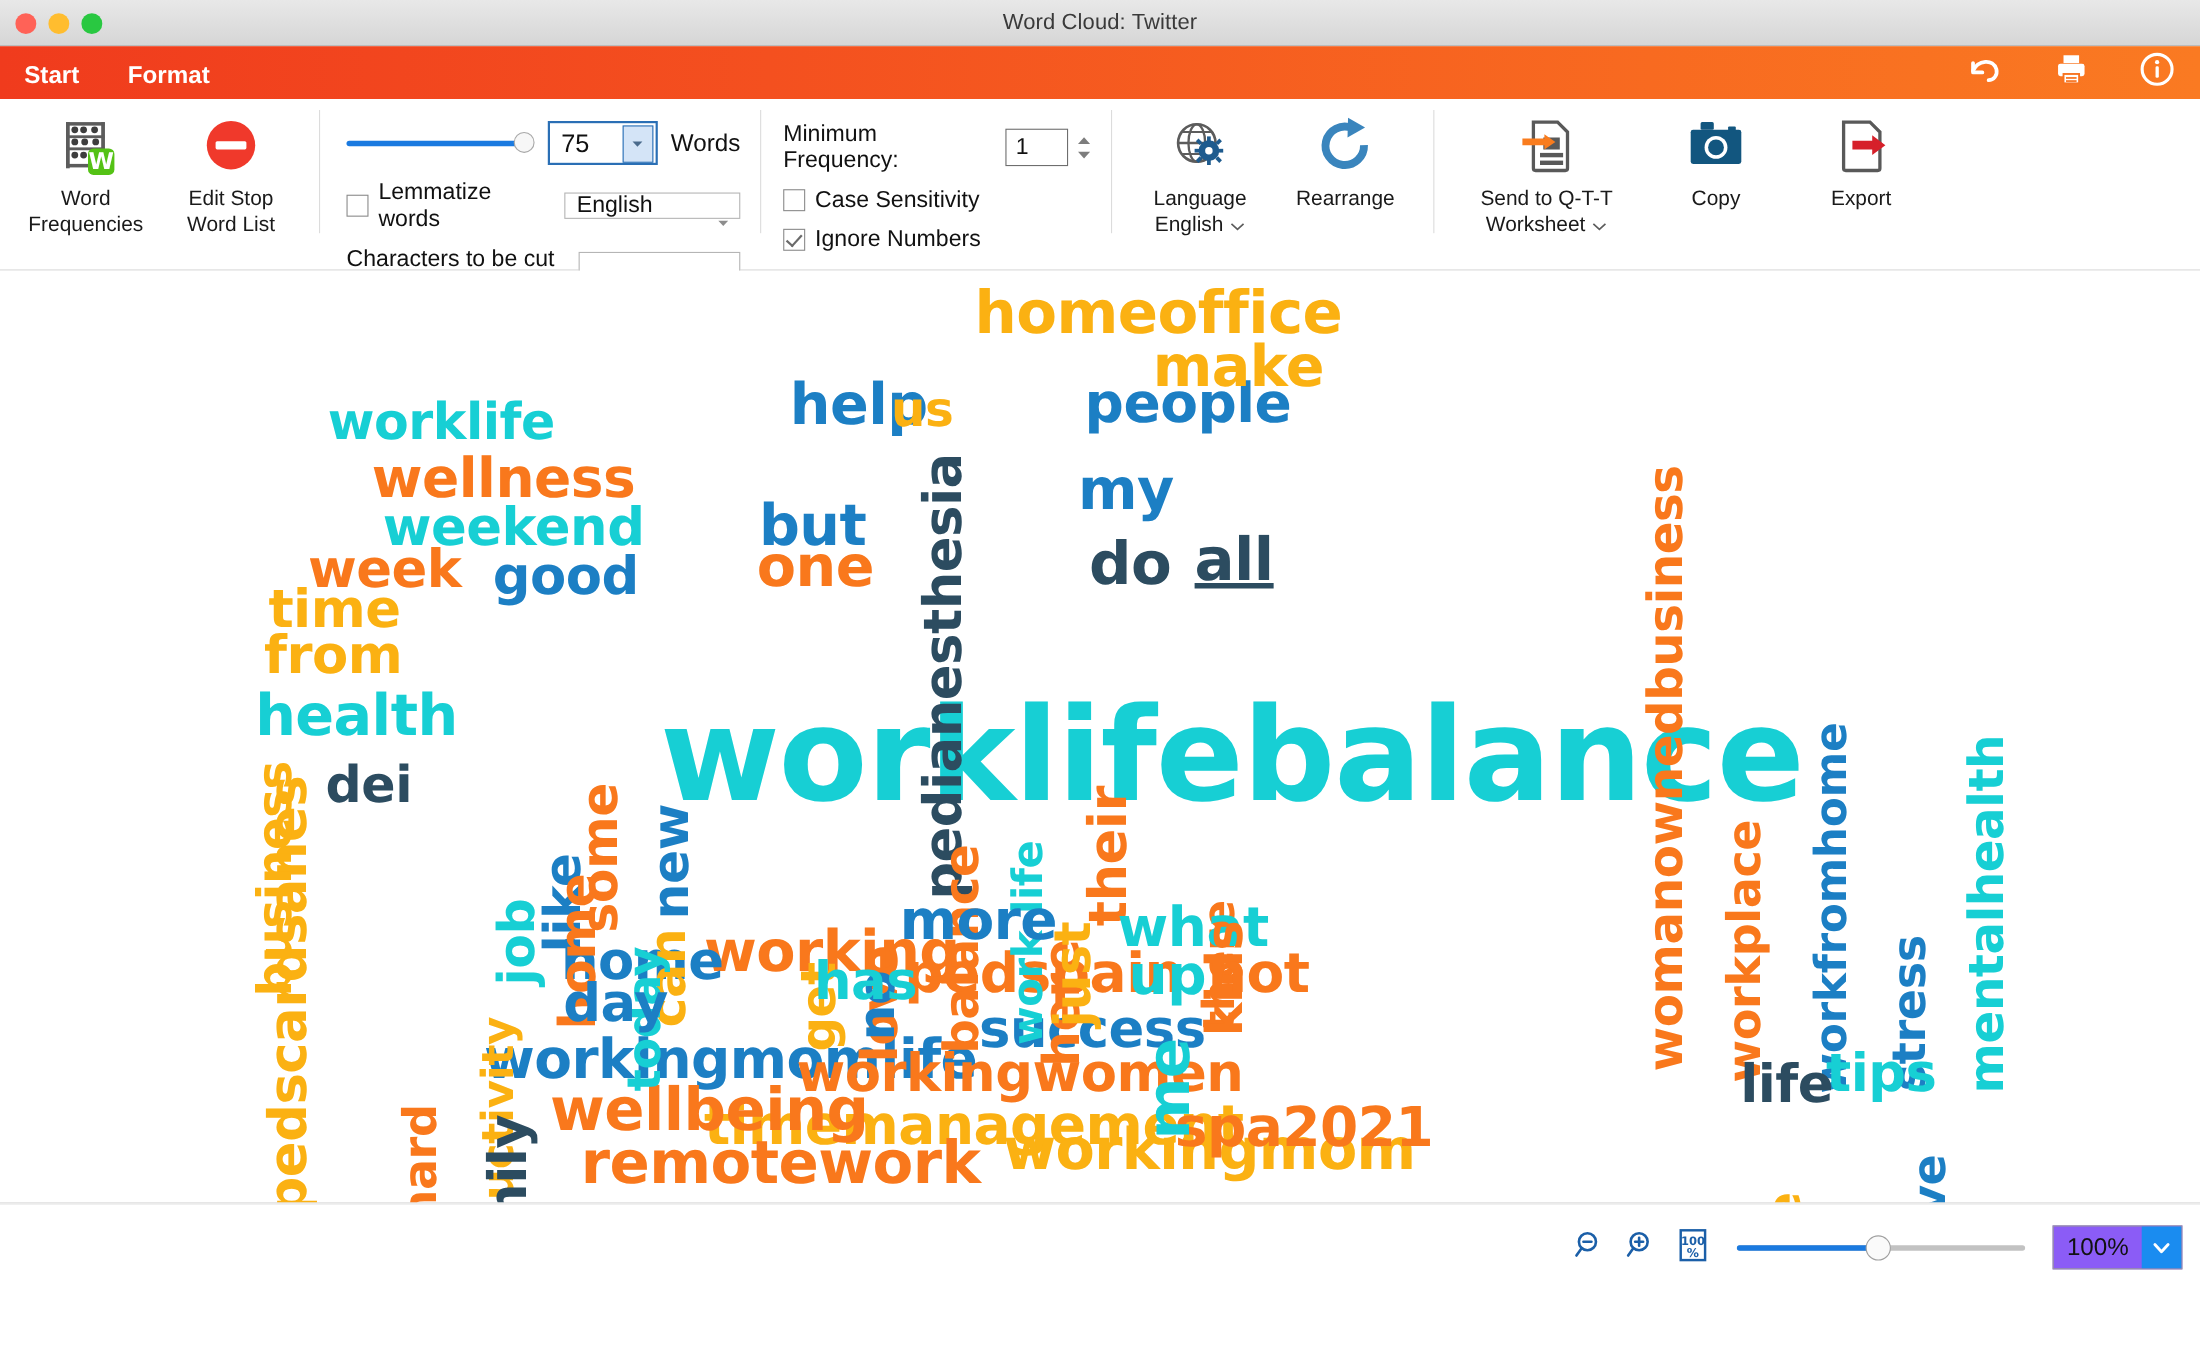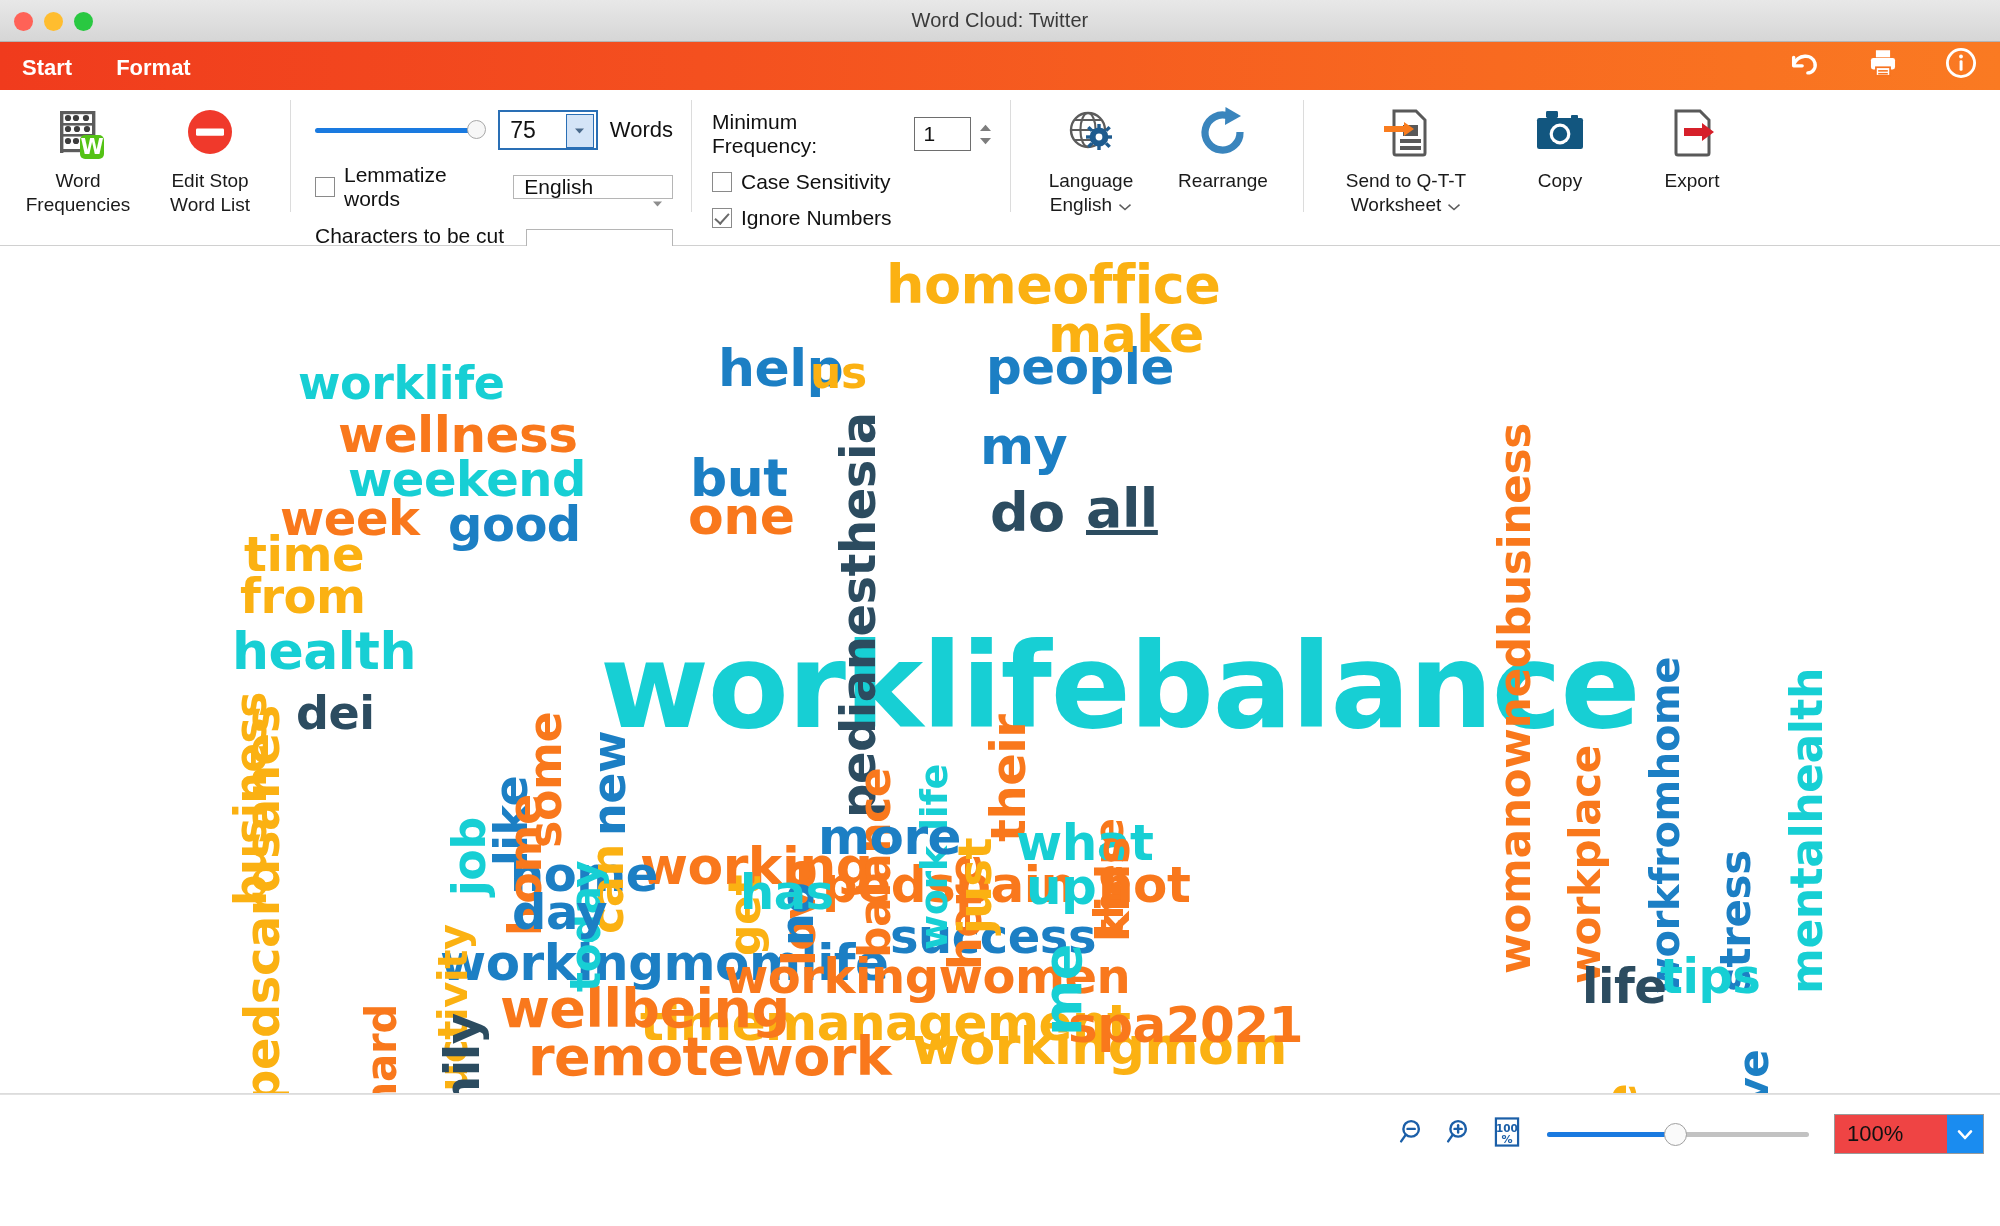--- a/index.html
+++ b/index.html
@@ -198,22 +198,22 @@
     padding-right: 16px;
     border-top: 1px solid #e2e2e2;
   }
   .zoomgrp { display: flex; align-items: center; gap: 17px; }
   .zicon { cursor: default; display: block; }
   .zslider { position: relative; width: 262px; height: 24px; margin: 0 8px; }
   .zslider .zt { position: absolute; left: 0; top: 10px; height: 5px; width: 262px; background: #c2c2c2; border-radius: 3px; }
   .zslider .zf { position: absolute; left: 0; top: 10px; height: 5px; width: 128px; background: #1a7ae0; border-radius: 3px; }
   .zslider .zk { position: absolute; left: 117px; top: 1px; width: 23px; height: 23px; border-radius: 50%; background: #fafafa; border: 1px solid #a0a0a0; }
   .zcombo {
-    width: 150px; height: 40px; border: 1px solid #9a9a9a;
-    background: #ef4444; display: flex; align-items: center;
+    width: 118px; height: 40px; border: 1px solid #9a9a9a;
+    background: #8b5cf6; display: flex; align-items: center;
     position: relative; padding-left: 12px;
     font-size: 22px; color: #111;
   }
   .zcombo .zbtn {
     position: absolute; right: 0; top: 0; bottom: 0; width: 36px;
     background: #1a8cf0; display: flex; align-items: center; justify-content: center;
   }
 </style>
 </head>
 <body>

